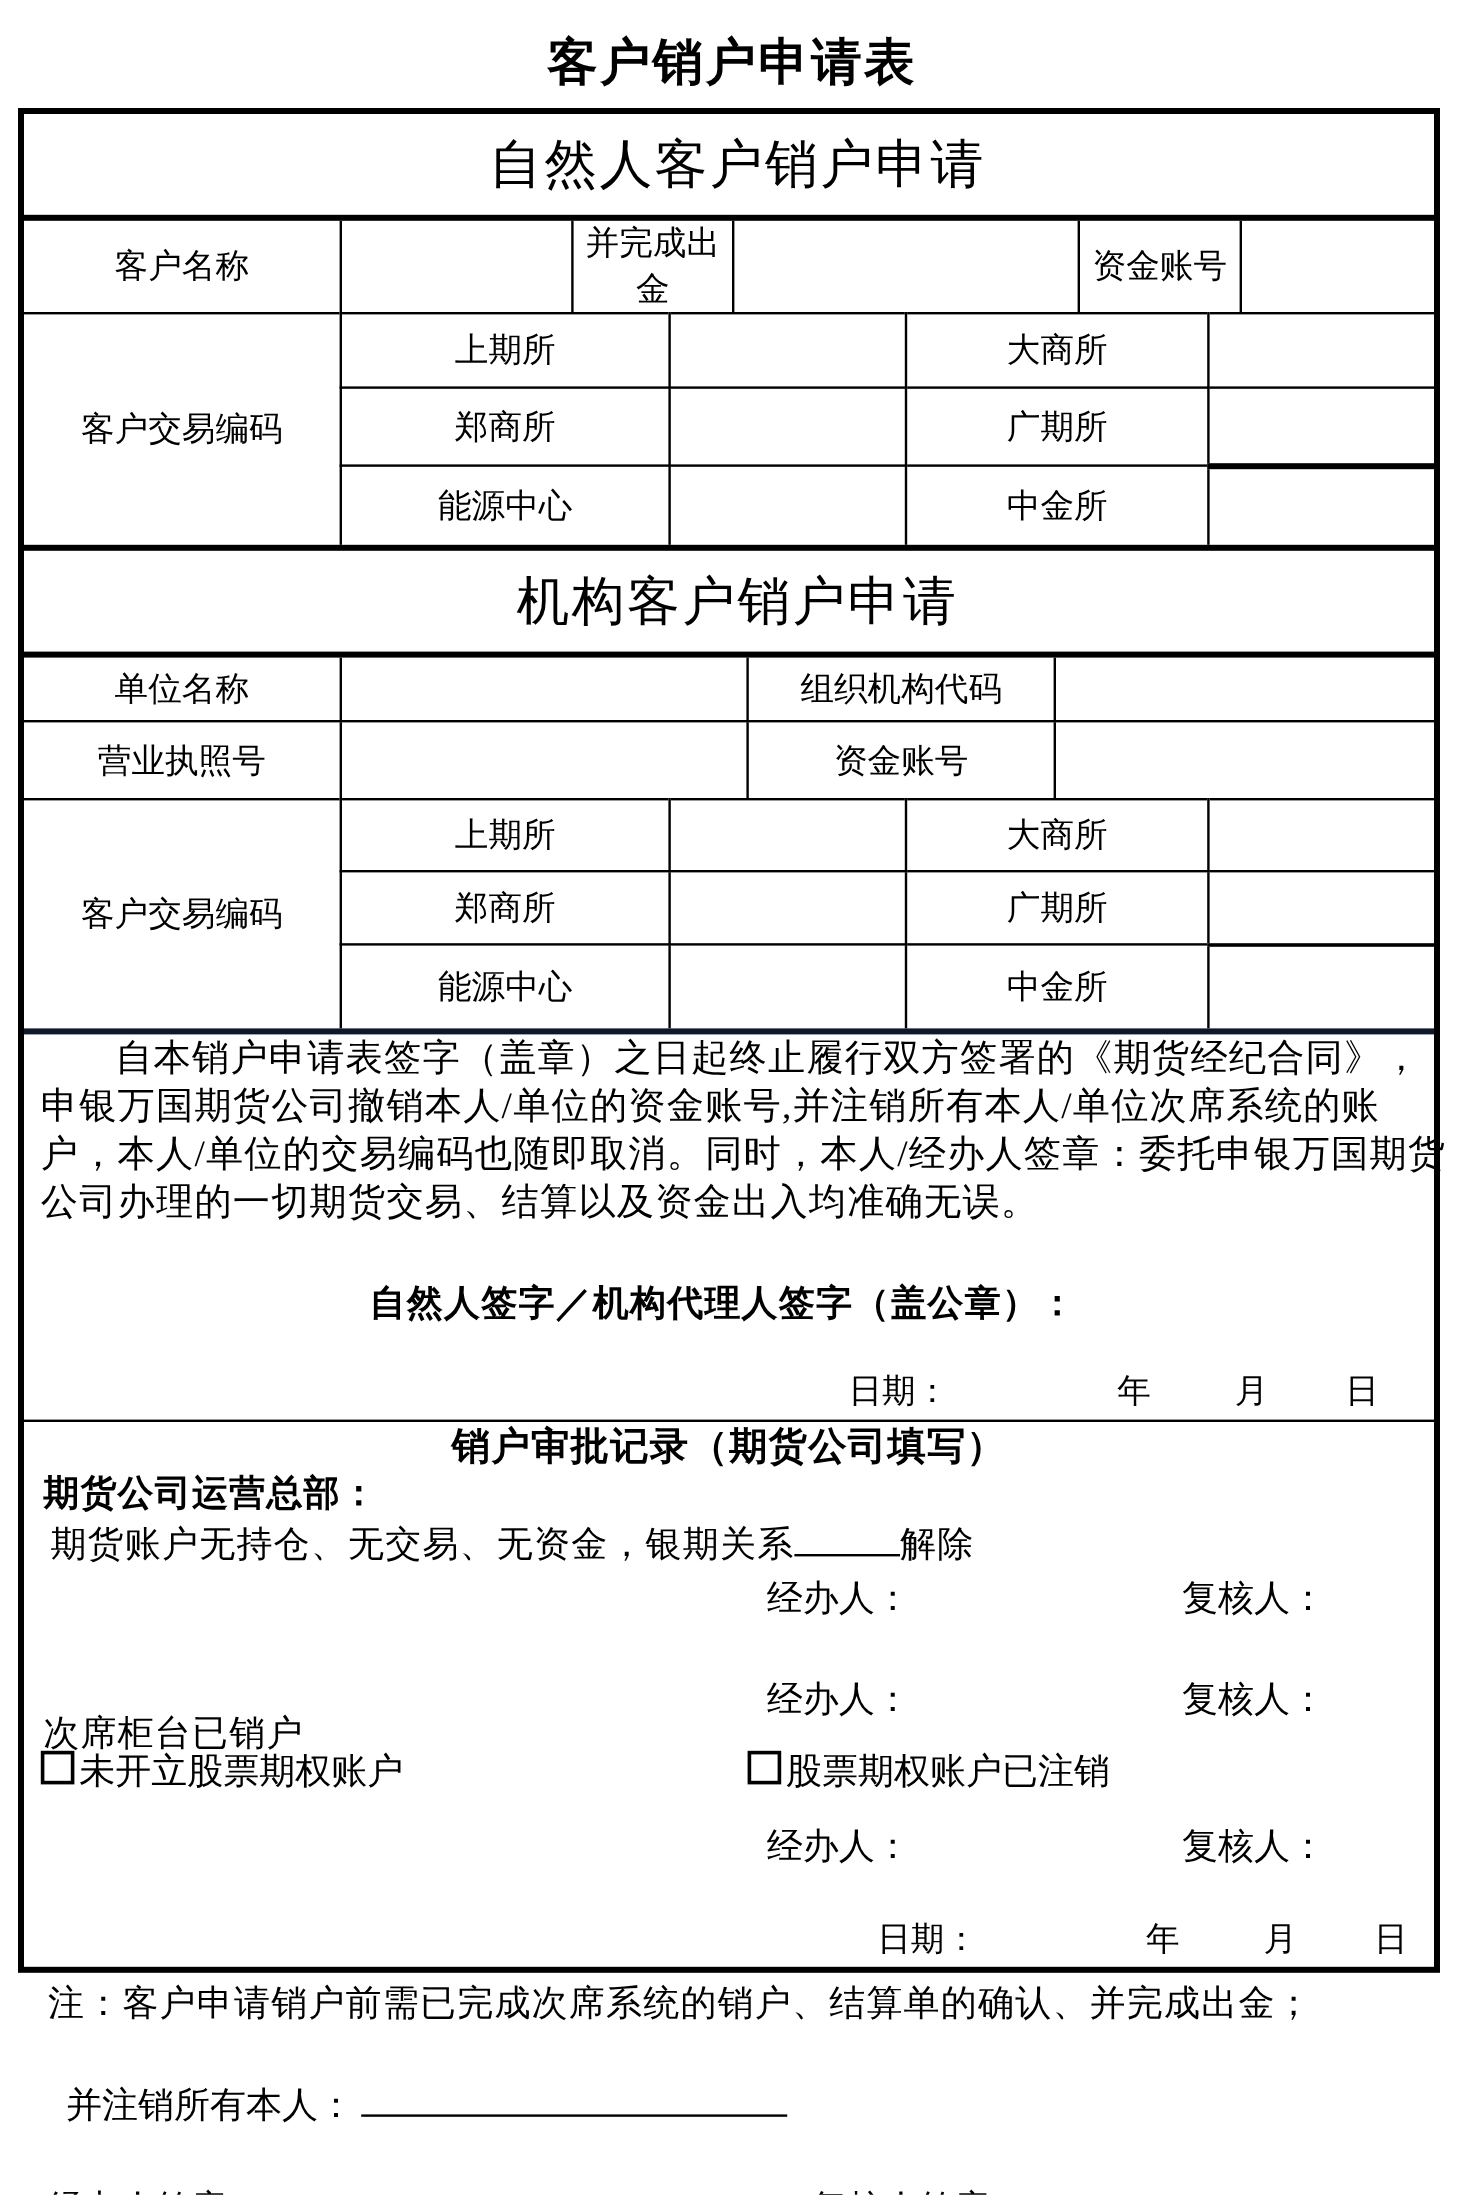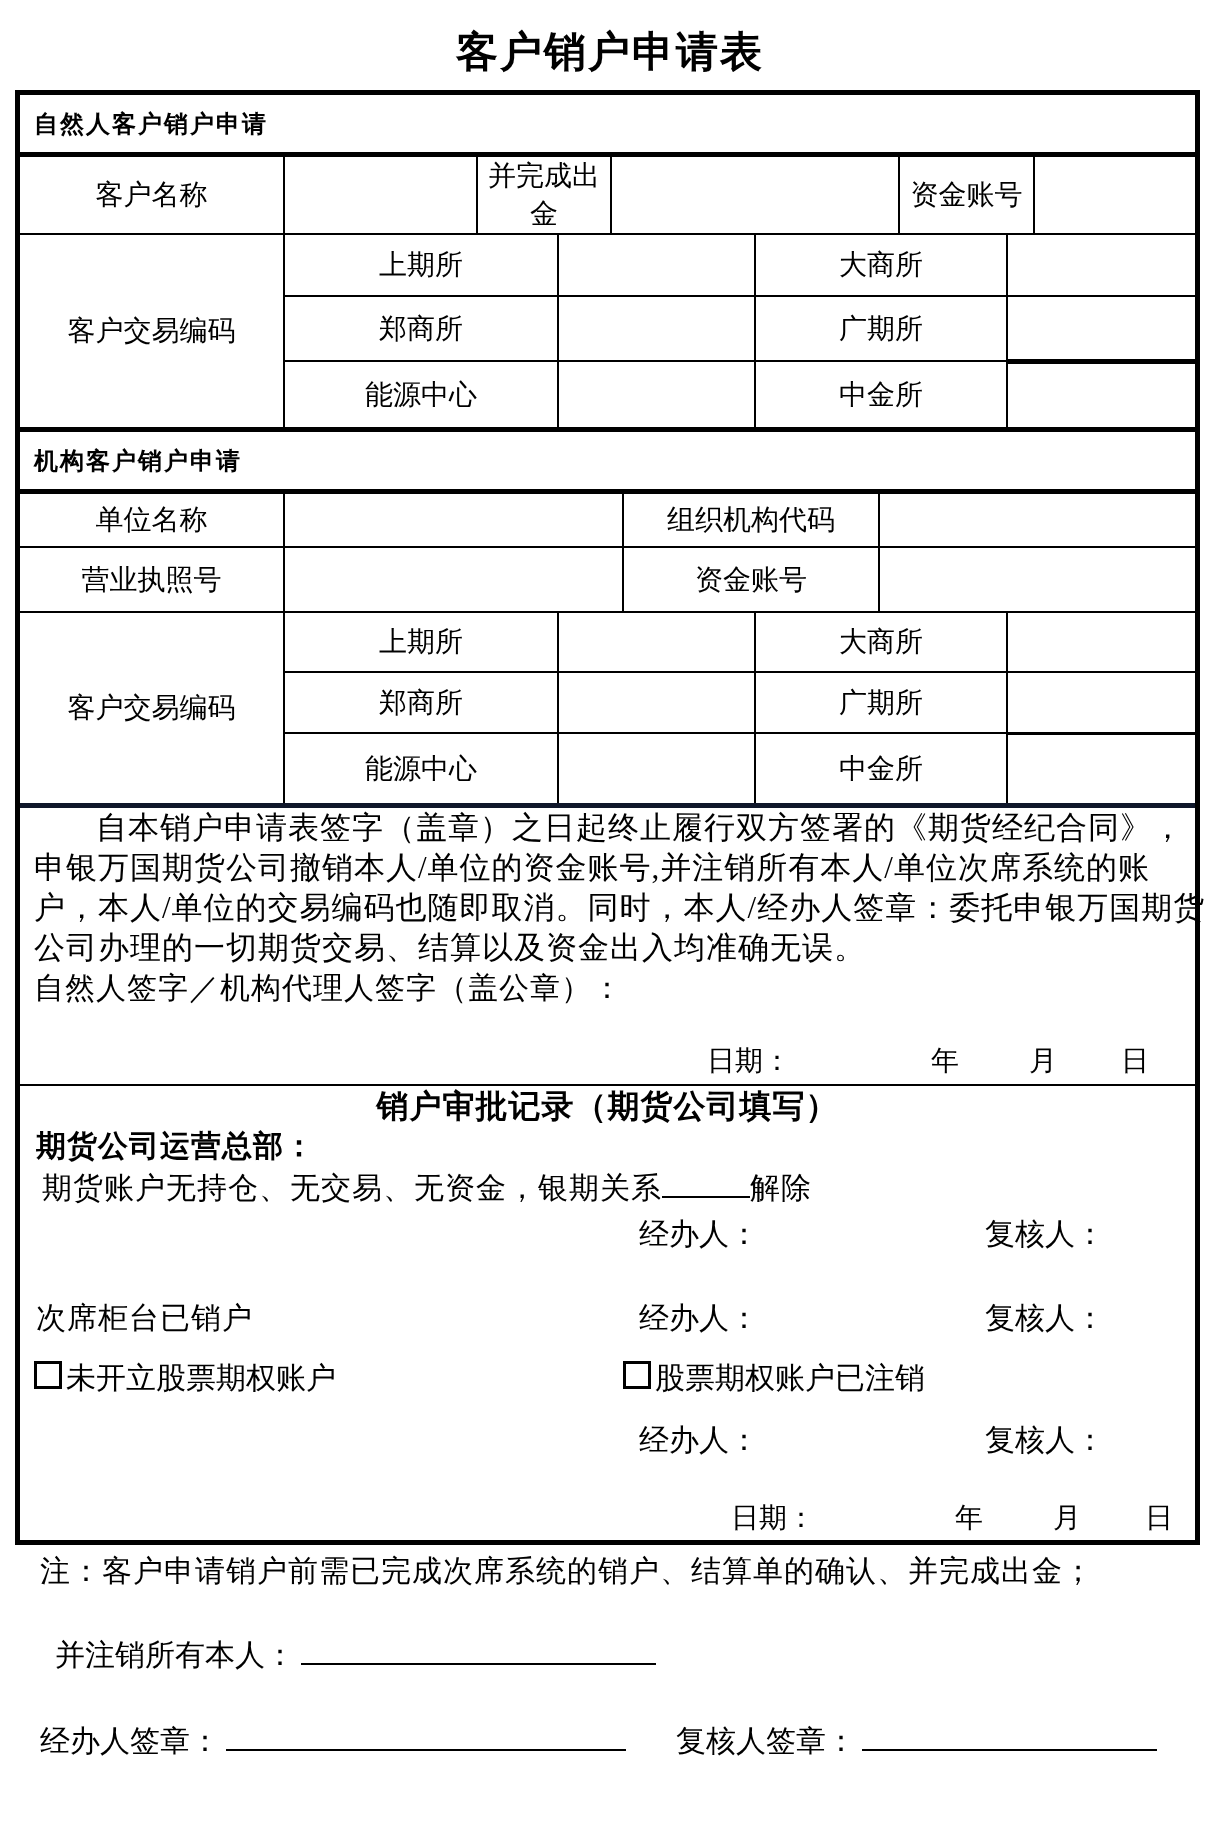--- a/index.html
+++ b/index.html
@@ -1,51 +1,51 @@
 <!DOCTYPE html>
 <html><head>
 <meta charset="utf-8">
 <style>
   html,body{margin:0;padding:0;background:#fff;color:#000;}
   body{width:1220px;height:1829px;font-family:"Liberation Serif","DejaVu Serif",serif;overflow:hidden;}
   .title{font-family:"Liberation Sans","DejaVu Sans",sans-serif;font-weight:bold;font-size:42px;
          text-align:center;margin:0;padding-top:24px;height:56px;line-height:56px;letter-spacing:2px;}
   .form-box{margin:10px 20px 0 15px;width:1185px;border:5px solid #000;box-sizing:border-box;background:#fff;}
-  .section-header{font-family:"Liberation Sans","DejaVu Sans",sans-serif;font-weight:bold;font-size:24px;
-                  padding:13px 0 12px 14px;letter-spacing:2px;}
+  .section-header{font-family:"Liberation Sans","DejaVu Sans",sans-serif;font-weight:normal;font-size:44px;
+                  padding:13px 0 12px 14px;letter-spacing:2px;text-align:center;}
   .hdr-bb{border-bottom:5px solid #000;}
   .hdr-bt{border-top:5px solid #000;}
   table.t{border-collapse:collapse;table-layout:fixed;width:100%;}
   table.t td{border:2px solid #000;text-align:center;vertical-align:middle;font-size:28px;padding:0;}
   table.t tr:first-child>td{border-top:none;}
   table.t tr:last-child>td{border-bottom:none;}
   table.t td:first-child{border-left:none;}
   table.t td:last-child{border-right:none;}
   table.t.sep{border-top:2px solid #000;}
   td.rspan{border-top:none !important;border-bottom:none !important;}
   .nat-thick tr:last-child td:last-child{border-top:5px solid #000;}
   .inst-thick tr:last-child td:last-child{border-top:3px solid #000;}
   .declaration{border-top:5px solid #0f172a;padding:0 24px 7px 14px;}
   .para-line{font-size:31px;line-height:40px;letter-spacing:1px;white-space:nowrap;}
   .para-indent{text-indent:62px;}
-  .sig-heading{font-weight:normal;font-size:30px;height:40px;line-height:40px;letter-spacing:1px;}
+  .sig-heading{font-weight:bold;font-size:30px;margin-top:45px;height:40px;line-height:40px;letter-spacing:1px;text-align:center;}
   .date-row{font-size:28px;text-align:right;height:32px;line-height:32px;padding-right:22px;}
   .date-row .y{margin-left:140px;}
   .date-row .m{margin-left:70px;}
   .date-row .d{margin-left:64px;}
   .decl-date{margin-top:37px;}
   .approval{border-top:2px solid #000;padding-bottom:6px;}
   .approval-title{font-weight:bold;font-size:32px;text-align:center;height:40px;line-height:40px;letter-spacing:1px;}
   .hq-line{font-weight:bold;font-size:30px;height:40px;line-height:40px;padding-left:16px;letter-spacing:1px;}
   .cond-line{font-size:30px;height:40px;line-height:40px;padding-left:22px;letter-spacing:1px;}
   .blank-line{display:inline-block;width:88px;border-bottom:2px solid #000;height:30px;vertical-align:baseline;}
   .staff-row{position:relative;height:40px;font-size:30px;line-height:40px;}
   .staff-row .op{position:absolute;left:619px;}
   .staff-row .rv{position:absolute;left:965px;}
-  .staff-row .left-lbl{position:absolute;left:16px;letter-spacing:1px;}
+  .staff-row .left-lbl{position:absolute;left:16px;letter-spacing:1px;margin-top:28px;}
   .row-mt8{margin-top:8px;}
   .row-mt44{margin-top:44px;}
   .row-mt20{margin-top:20px;}
   .row-mt22{margin-top:22px;}
   .appr-date{margin-top:42px;}
   .cb-row{position:relative;height:40px;font-size:30px;line-height:40px;}
   .cb-row .cb1{position:absolute;left:14px;}
   .cb-row .cb2{position:absolute;left:603px;}
   .cb{display:inline-block;width:22px;height:22px;border:3px solid #000;vertical-align:-1px;margin-right:4px;}
   .note-line{font-size:30px;line-height:36px;margin:8px 0 0 40px;letter-spacing:1px;}

